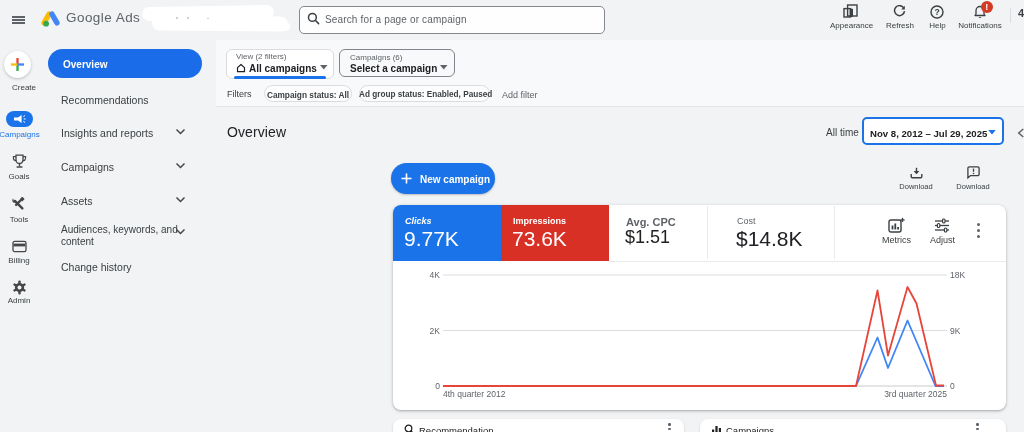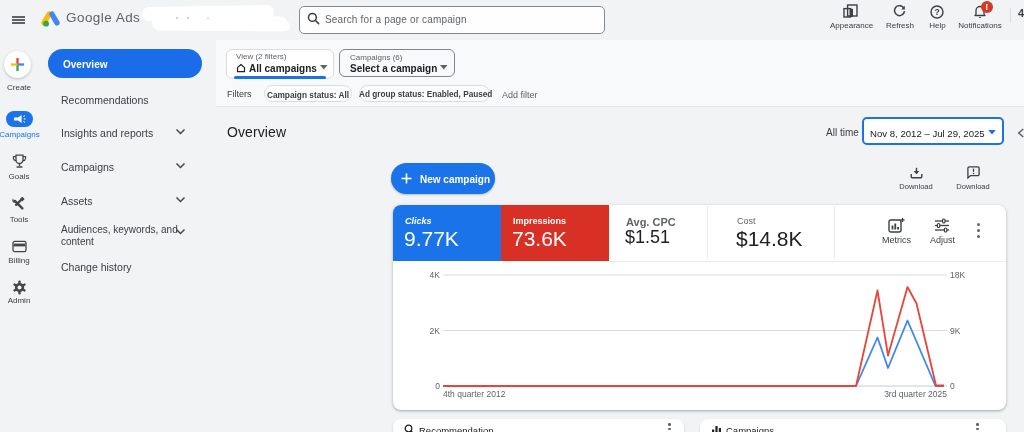--- a/index.html
+++ b/index.html
@@ -69,21 +69,21 @@
 <div class="abs" style="left:1010px;top:8px;width:1px;height:15px;background:#dadce0;"></div>
 <div class="abs" style="left:1018px;top:7px;font-size:11px;font-weight:bold;color:#3c4043;">4</div>
 
 <div class="abs" style="left:4px;top:51px;width:27px;height:27px;background:#fff;border-radius:50%;box-shadow:0 1px 3px rgba(60,64,67,.3);"></div>
 <svg class="abs" style="left:10px;top:57px;" width="15" height="15" viewBox="0 0 15 15">
   <rect x="6.35" y="1" width="2.3" height="6.5" fill="#ea4335"></rect>
   <rect x="6.35" y="7.5" width="2.3" height="6.5" fill="#34a853"></rect>
   <rect x="1" y="6.35" width="6.5" height="2.3" fill="#fbbc04"></rect>
   <rect x="7.5" y="6.35" width="6.5" height="2.3" fill="#4285f4"></rect>
 </svg>
-<div class="ic-label" style="left:2px;top:83px;width:34px;font-size:8px;">Create</div>
+<div class="ic-label" style="left:2px;top:83px;width:34px;font-size:8px;text-align:right;">Create</div>
 
 <div class="abs" style="left:6px;top:111px;width:27px;height:16px;background:#1a73e8;border-radius:8px;"></div>
 <svg class="abs" style="left:13px;top:114px;" width="13" height="10" viewBox="0 0 13 10">
   <path d="M 1 3.6 L 5 3.6 L 8.6 1 L 8.6 9 L 5 6.4 L 1 6.4 Z" fill="#fff"></path>
   <line x1="10.4" y1="2.6" x2="12" y2="1.6" stroke="#fff" stroke-width="1"></line>
   <line x1="10.8" y1="5" x2="12.6" y2="5" stroke="#fff" stroke-width="1"></line>
   <line x1="10.4" y1="7.4" x2="12" y2="8.4" stroke="#fff" stroke-width="1"></line>
 </svg>
 <div class="ic-label" style="left:-1px;top:129.5px;width:41px;font-size:8px;color:#1a73e8;">Campaigns</div>
 
@@ -167,21 +167,21 @@
 <div class="abs" style="left:227px;top:89px;font-size:9px;color:#3c4043;">Filters</div>
 <div class="abs" style="left:264px;top:85px;width:88px;height:17px;background:#fdfdfd;border:1px solid #dadce0;border-radius:9px;"></div>
 <div class="abs" style="left:264px;top:89.5px;width:88px;text-align:center;font-size:8.3px;font-weight:bold;color:#3c4043;white-space:nowrap;">Campaign status: All</div>
 <div class="abs" style="left:359px;top:85px;width:131px;height:17px;background:#fdfdfd;border:1px solid #dadce0;border-radius:9px;"></div>
 <div class="abs" style="left:359px;top:89.5px;width:131px;text-align:center;font-size:8.2px;font-weight:bold;color:#3c4043;white-space:nowrap;">Ad group status: Enabled, Paused</div>
 <div class="abs" style="left:502px;top:89.5px;font-size:9px;color:#5f6368;">Add filter</div>
 
 <div class="abs" style="left:227px;top:124px;font-size:14px;color:#202124;letter-spacing:.1px;">Overview</div>
 <div class="abs" style="left:826px;top:127px;font-size:10px;color:#3c4043;">All time</div>
 <div class="abs" style="left:862px;top:117px;width:142px;height:28px;background:#fff;border:2px solid #1a73e8;border-radius:5px;"></div>
-<div class="abs" style="left:870px;top:127.5px;font-size:9.6px;font-weight:400;color:#202124;white-space:nowrap;">Nov 8, 2012 – Jul 29, 2025</div>
+<div class="abs" style="left:870px;top:127.5px;font-size:9.6px;font-weight:700;color:#202124;white-space:nowrap;">Nov 8, 2012 – Jul 29, 2025</div>
 <svg class="abs" style="left:988px;top:130px;" width="8" height="5" viewBox="0 0 9 6">
     <path d="M0 0 L9 0 L4.5 5.5 Z" fill="#1a73e8"></path>
   </svg>
 <svg class="abs" style="left:1016.5px;top:127.5px;" width="8" height="10" viewBox="0 0 8 10">
     <polyline points="6.3,1 1.7,5 6.3,9" fill="none" stroke="#5f6368" stroke-width="1.5"></polyline>
   </svg>
 
 <div class="abs" style="left:391px;top:163px;width:104px;height:31px;background:#1a73e8;border-radius:16px;box-shadow:0 1px 2px rgba(60,64,67,.3);"></div>
 <svg class="abs" style="left:401px;top:173px;" width="11" height="11" viewBox="0 0 11 11">
   <line x1="5.5" y1="0.5" x2="5.5" y2="10.5" stroke="#fff" stroke-width="1.6"></line>

